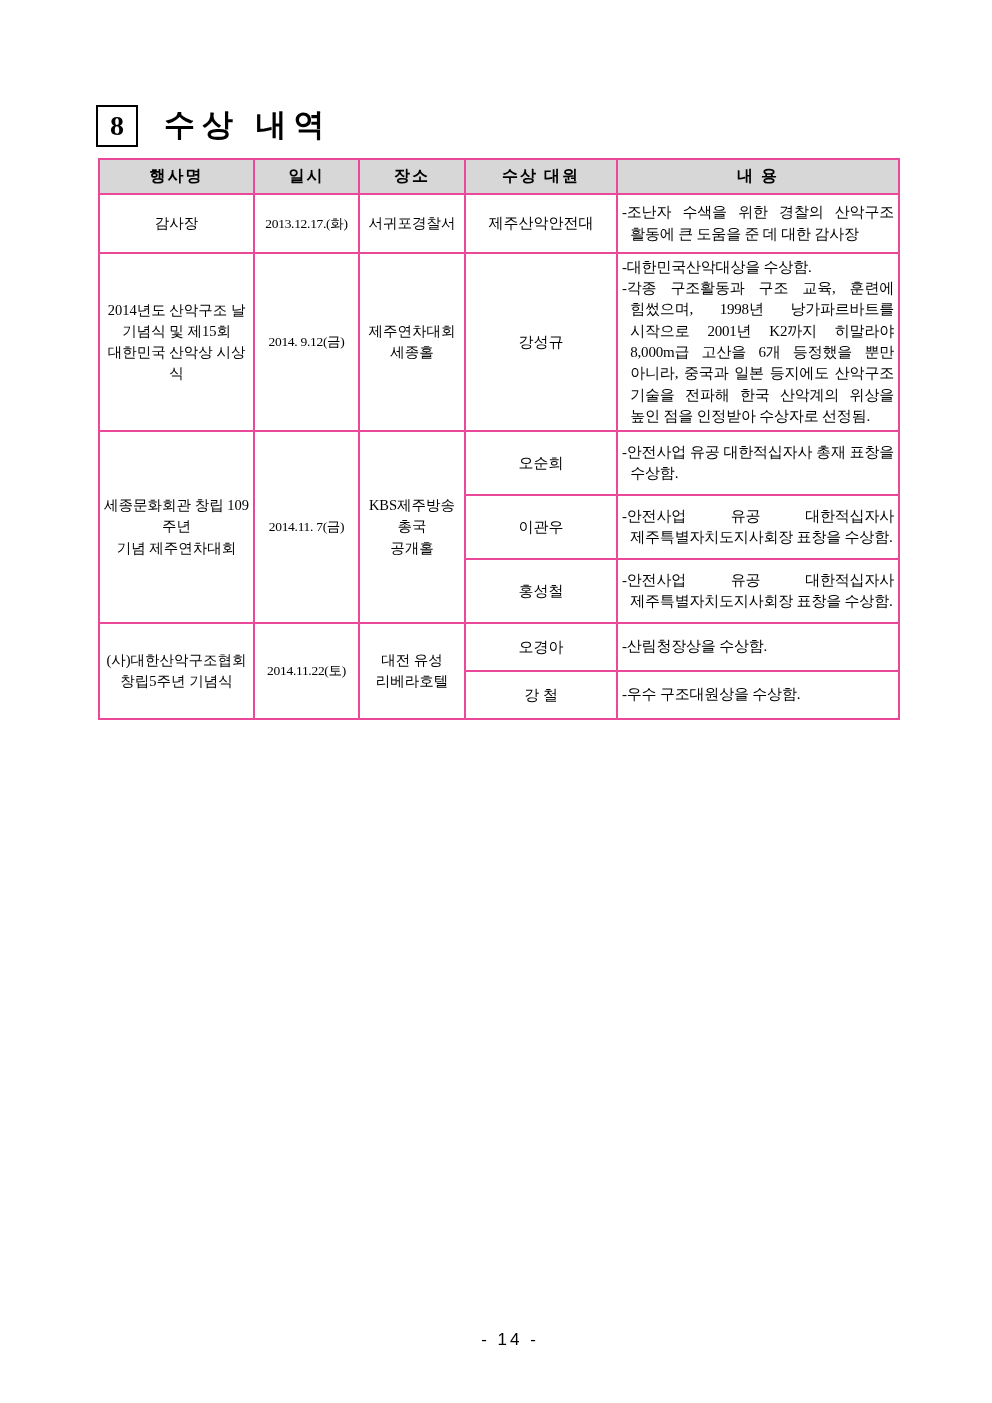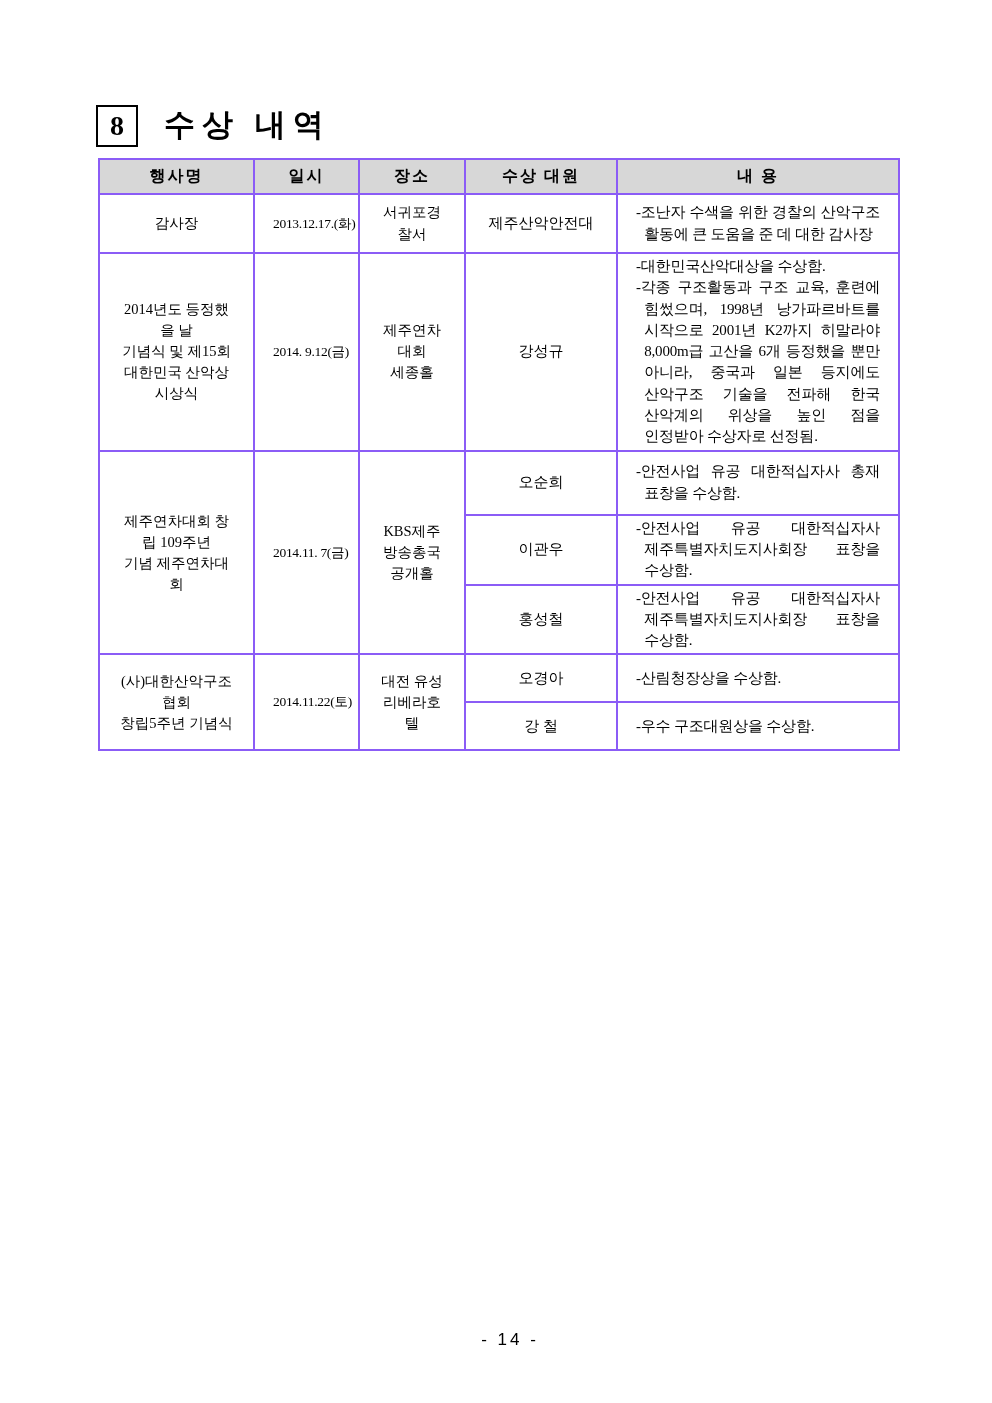--- a/index.html
+++ b/index.html
@@ -35,49 +35,49 @@
     justify-content: center;
     font-size: 28px;
     font-weight: bold;
     font-family: "Liberation Serif", "DejaVu Serif", serif;
   }
   .title-text {
     margin: 0 0 2px 26px;
     font-size: 31px;
     font-weight: bold;
     letter-spacing: 7px;
-    font-family: Liberation Serif, serif;
+    font-family: Liberation Sans, sans-serif;
   }
   table.awards {
     position: absolute;
     left: 98px;
     top: 158px;
     width: 800px;
     border-collapse: collapse;
     table-layout: fixed;
     font-size: 15px;
   }
   table.awards th,
   table.awards td {
-    border: 2px solid #8b5cf6;
-    padding: 2px 18px;
+    border: 2px solid #ec4899;
+    padding: 2px 4px;
     vertical-align: middle;
     overflow: hidden;
   }
   table.awards th {
     background: #d7d7d7;
     font-weight: bold;
     font-size: 16px;
     text-align: center;
     letter-spacing: 2px;
     height: 35px;
   }
   .c-center { text-align: center; line-height: 1.45; margin-left: 16px; }
   .c-event  { font-size: 14.5px; }
-  .c-date   { font-size: 13.5px; letter-spacing: -0.3px; white-space: nowrap; text-align: left; }
+  .c-date   { font-size: 13.5px; letter-spacing: -0.3px; white-space: nowrap; text-align: center; }
   .c-place  { font-size: 14.5px; font-family: Liberation Serif, serif; }
   .c-member { font-size: 15px; text-align: center; margin-top: 8px; }
   .c-content {
     text-align: left;
     padding: 5px 5px 5px 7px;
     margin-left: 44px;
   }
   .para {
     text-align: justify;
     line-height: 1.42;
@@ -141,39 +141,39 @@
           <div>서귀포경찰서</div>
         </td>
         <td class="c-member">제주산악안전대</td>
         <td class="c-content">
           <div class="para">-조난자 수색을 위한 경찰의 산악구조 활동에 큰 도움을 준 데 대한 감사장</div>
         </td>
       </tr>
 
       <tr class="row-h2">
         <td class="c-center c-event">
-          <div>2014년도 등정했을 날</div>
+          <div>2014년도 산악구조 날</div>
           <div>기념식 및 제15회</div>
           <div>대한민국 산악상 시상식</div>
         </td>
         <td class="c-date">2014. 9.12(금)</td>
         <td class="c-center c-place">
           <div>제주연차대회</div>
           <div>세종홀</div>
         </td>
         <td class="c-member">강성규</td>
         <td class="c-content">
           <div class="para">-대한민국산악대상을 수상함.</div>
           <div class="para">-각종 구조활동과 구조 교육, 훈련에 힘썼으며, 1998년 낭가파르바트를 시작으로 2001년 K2까지 히말라야 8,000m급 고산을 6개 등정했을 뿐만 아니라, 중국과 일본 등지에도 산악구조 기술을 전파해 한국 산악계의 위상을 높인 점을 인정받아 수상자로 선정됨.</div>
         </td>
       </tr>
 
       <tr class="row-h3">
         <td class="c-center c-event" rowspan="3">
-          <div>제주연차대회 창립 109주년</div>
+          <div>세종문화회관 창립 109주년</div>
           <div>기념 제주연차대회</div>
         </td>
         <td class="c-date" rowspan="3">2014.11. 7(금)</td>
         <td class="c-center c-place" rowspan="3">
           <div>KBS제주방송총국</div>
           <div>공개홀</div>
         </td>
         <td class="c-member">오순희</td>
         <td class="c-content">
           <div class="para">-안전사업 유공 대한적십자사 총재 표창을 수상함.</div>

